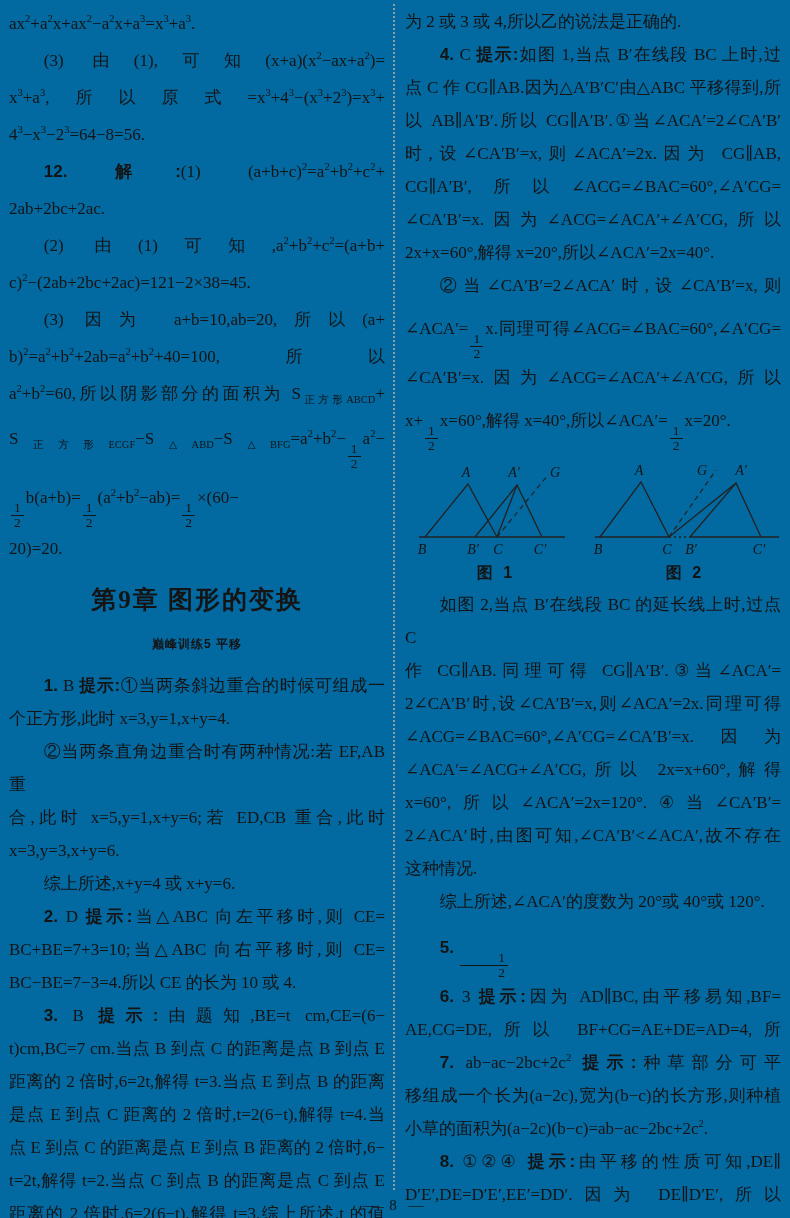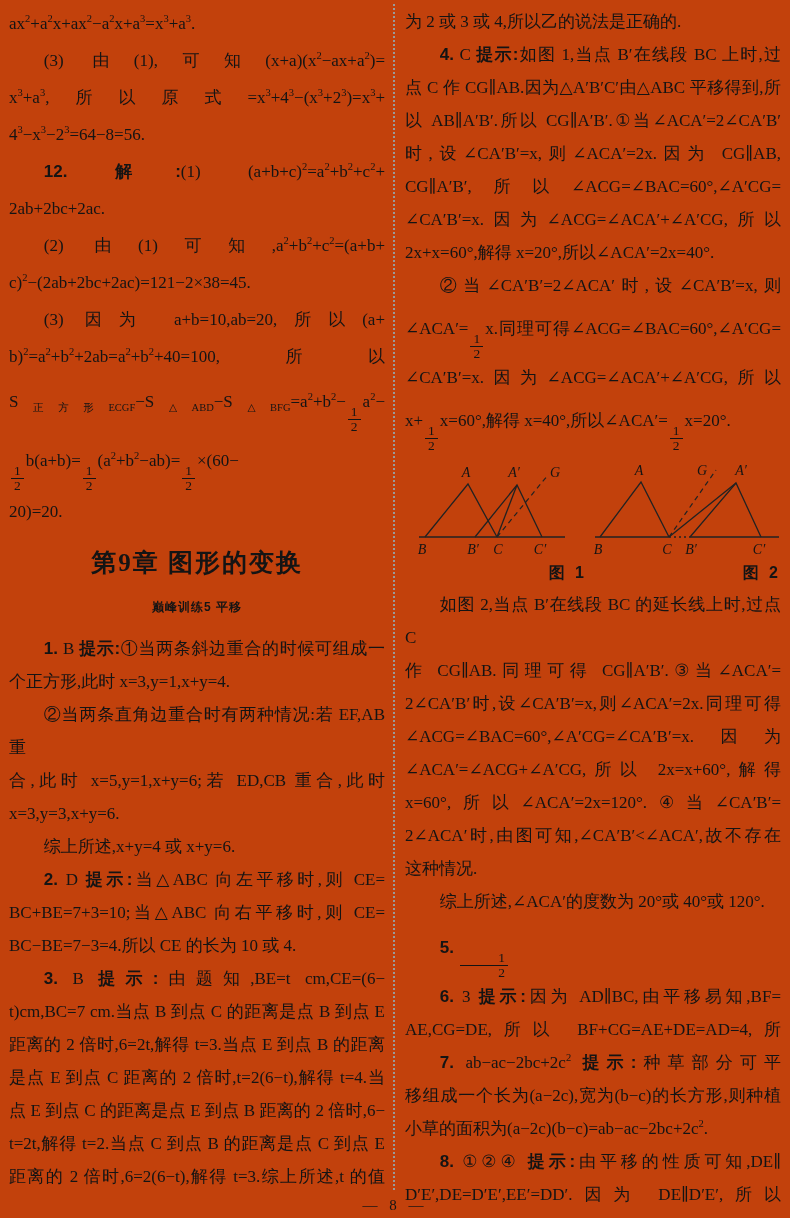--- a/index.html
+++ b/index.html
@@ -1,38 +1,38 @@
 <!DOCTYPE html>
 <html><head>
 <meta charset="utf-8">
 <style>
   html,body{margin:0;padding:0;background:#f7f7f5;}
   body{width:790px;height:1218px;font-family:"Liberation Serif","DejaVu Serif",serif;color:#141414;}
-  .page{position:relative;width:790px;height:1218px;background:#c2410c;overflow:hidden;}
+  .page{position:relative;width:790px;height:1218px;background:#0369a1;overflow:hidden;}
   .divider{position:absolute;left:393px;top:4px;height:1186px;width:0;border-left:2px dotted #9a9a9a;}
   .col{position:absolute;top:5px;font-size:17px;}
   .col-left{left:9px;width:376px;}
   .col-right{left:405px;width:376px;}
   .ln{line-height:33px;text-align:justify;text-align-last:justify;word-break:break-all;}
   .blockA .ln{line-height:37px;}
   .ln.end{text-align-last:left;}
   .ln.indent{text-indent:2.05em;}
   .ln.tall{line-height:54px;}
   .ln.xtall{line-height:60px;}
   b{font-family:"Liberation Sans","DejaVu Sans",sans-serif;font-weight:700;}
   sup,sub{font-size:10.5px;line-height:0;}
   sub{vertical-align:-4px;}
   .frac{display:inline-flex;flex-direction:column;vertical-align:-9px;text-align:center;line-height:1.04;font-size:13.5px;margin:0 2px;}
   .frac .fn{display:block;padding:0 3px;}
   .frac .fd{display:block;border-top:1px solid #141414;padding:0 3px;}
   .chapter{font-weight:700;font-size:25px;text-align:center;margin:16px 0 20px;font-family:Liberation Serif, serif;letter-spacing:2px;}
   .section{font-weight:700;font-size:12px;text-align:center;margin:10px 0 16px;font-family:"Liberation Sans","DejaVu Sans",sans-serif;letter-spacing:1px;}
   .figs{display:flex;justify-content:space-between;align-items:flex-start;margin:8px 0 4px;}
   .fig{text-align:center;}
-  .figcap{font-weight:700;font-size:16px;font-family:"Liberation Sans","DejaVu Sans",sans-serif;margin-top:2px;letter-spacing:3px;text-align:right;}
+  .figcap{font-weight:700;font-size:16px;font-family:"Liberation Sans","DejaVu Sans",sans-serif;margin-top:2px;letter-spacing:3px;}
   svg{display:block;}
   svg text{font-family:"Liberation Serif","DejaVu Serif",serif;font-style:italic;font-size:14px;fill:#141414;}
   .footer{position:absolute;left:0;bottom:4px;width:100%;text-align:center;font-size:15px;letter-spacing:4px;}
 </style>
 </head>
 <body>
 
 <div class="page">
 
   <div class="divider"></div>
@@ -42,20 +42,21 @@
         <div class="ln end">ax<sup>2</sup>+a<sup>2</sup>x+ax<sup>2</sup>−a<sup>2</sup>x+a<sup>3</sup>=x<sup>3</sup>+a<sup>3</sup>.</div>
         <div class="ln indent">(3) 由(1),可知(x+a)(x<sup>2</sup>−ax+a<sup>2</sup>)=</div>
         <div class="ln">x<sup>3</sup>+a<sup>3</sup>,所以原式=x<sup>3</sup>+4<sup>3</sup>−(x<sup>3</sup>+2<sup>3</sup>)=x<sup>3</sup>+</div>
         <div class="ln end">4<sup>3</sup>−x<sup>3</sup>−2<sup>3</sup>=64−8=56.</div>
         <div class="ln indent"><b>12. 解:</b>(1) (a+b+c)<sup>2</sup>=a<sup>2</sup>+b<sup>2</sup>+c<sup>2</sup>+</div>
         <div class="ln end">2ab+2bc+2ac.</div>
         <div class="ln indent">(2) 由(1)可知,a<sup>2</sup>+b<sup>2</sup>+c<sup>2</sup>=(a+b+</div>
         <div class="ln end">c)<sup>2</sup>−(2ab+2bc+2ac)=121−2×38=45.</div>
         <div class="ln indent">(3) 因为 a+b=10,ab=20,所以(a+</div>
         <div class="ln">b)<sup>2</sup>=a<sup>2</sup>+b<sup>2</sup>+2ab=a<sup>2</sup>+b<sup>2</sup>+40=100,所以</div>
+        <div class="ln">a<sup>2</sup>+b<sup>2</sup>=60,所以阴影部分的面积为 S<sub>正方形ABCD</sub>+</div>
         <div class="ln tall">S<sub>正方形ECGF</sub>−S<sub>△ABD</sub>−S<sub>△BFG</sub>=a<sup>2</sup>+b<sup>2</sup>−<span class="frac">
             <span class="fn">1</span>
             <span class="fd">2</span>
           </span>a<sup>2</sup>−</div>
         <div class="ln tall"><span class="frac">
             <span class="fn">1</span>
             <span class="fd">2</span>
           </span>b(a+b)=<span class="frac">
             <span class="fn">1</span>
             <span class="fd">2</span>

